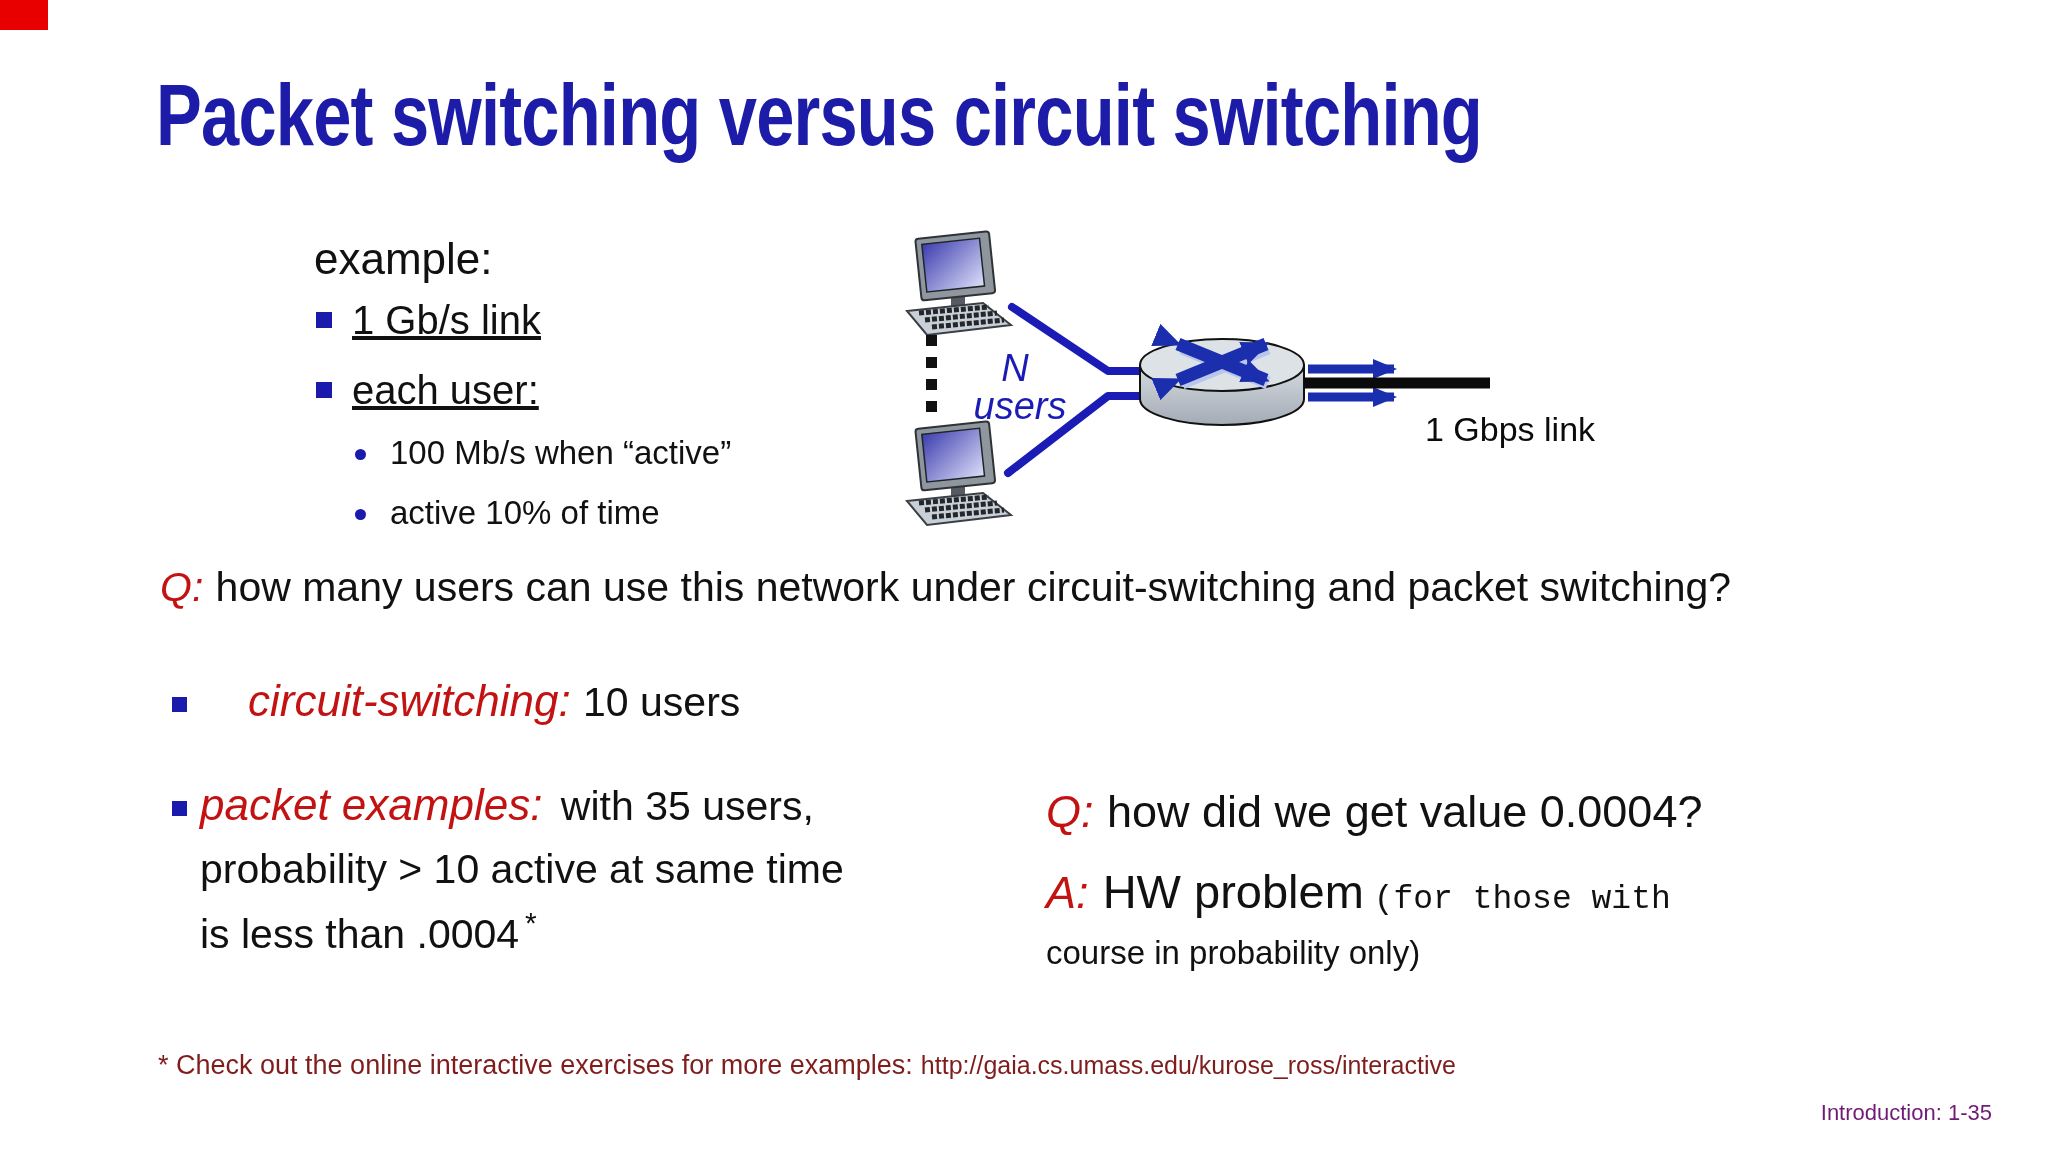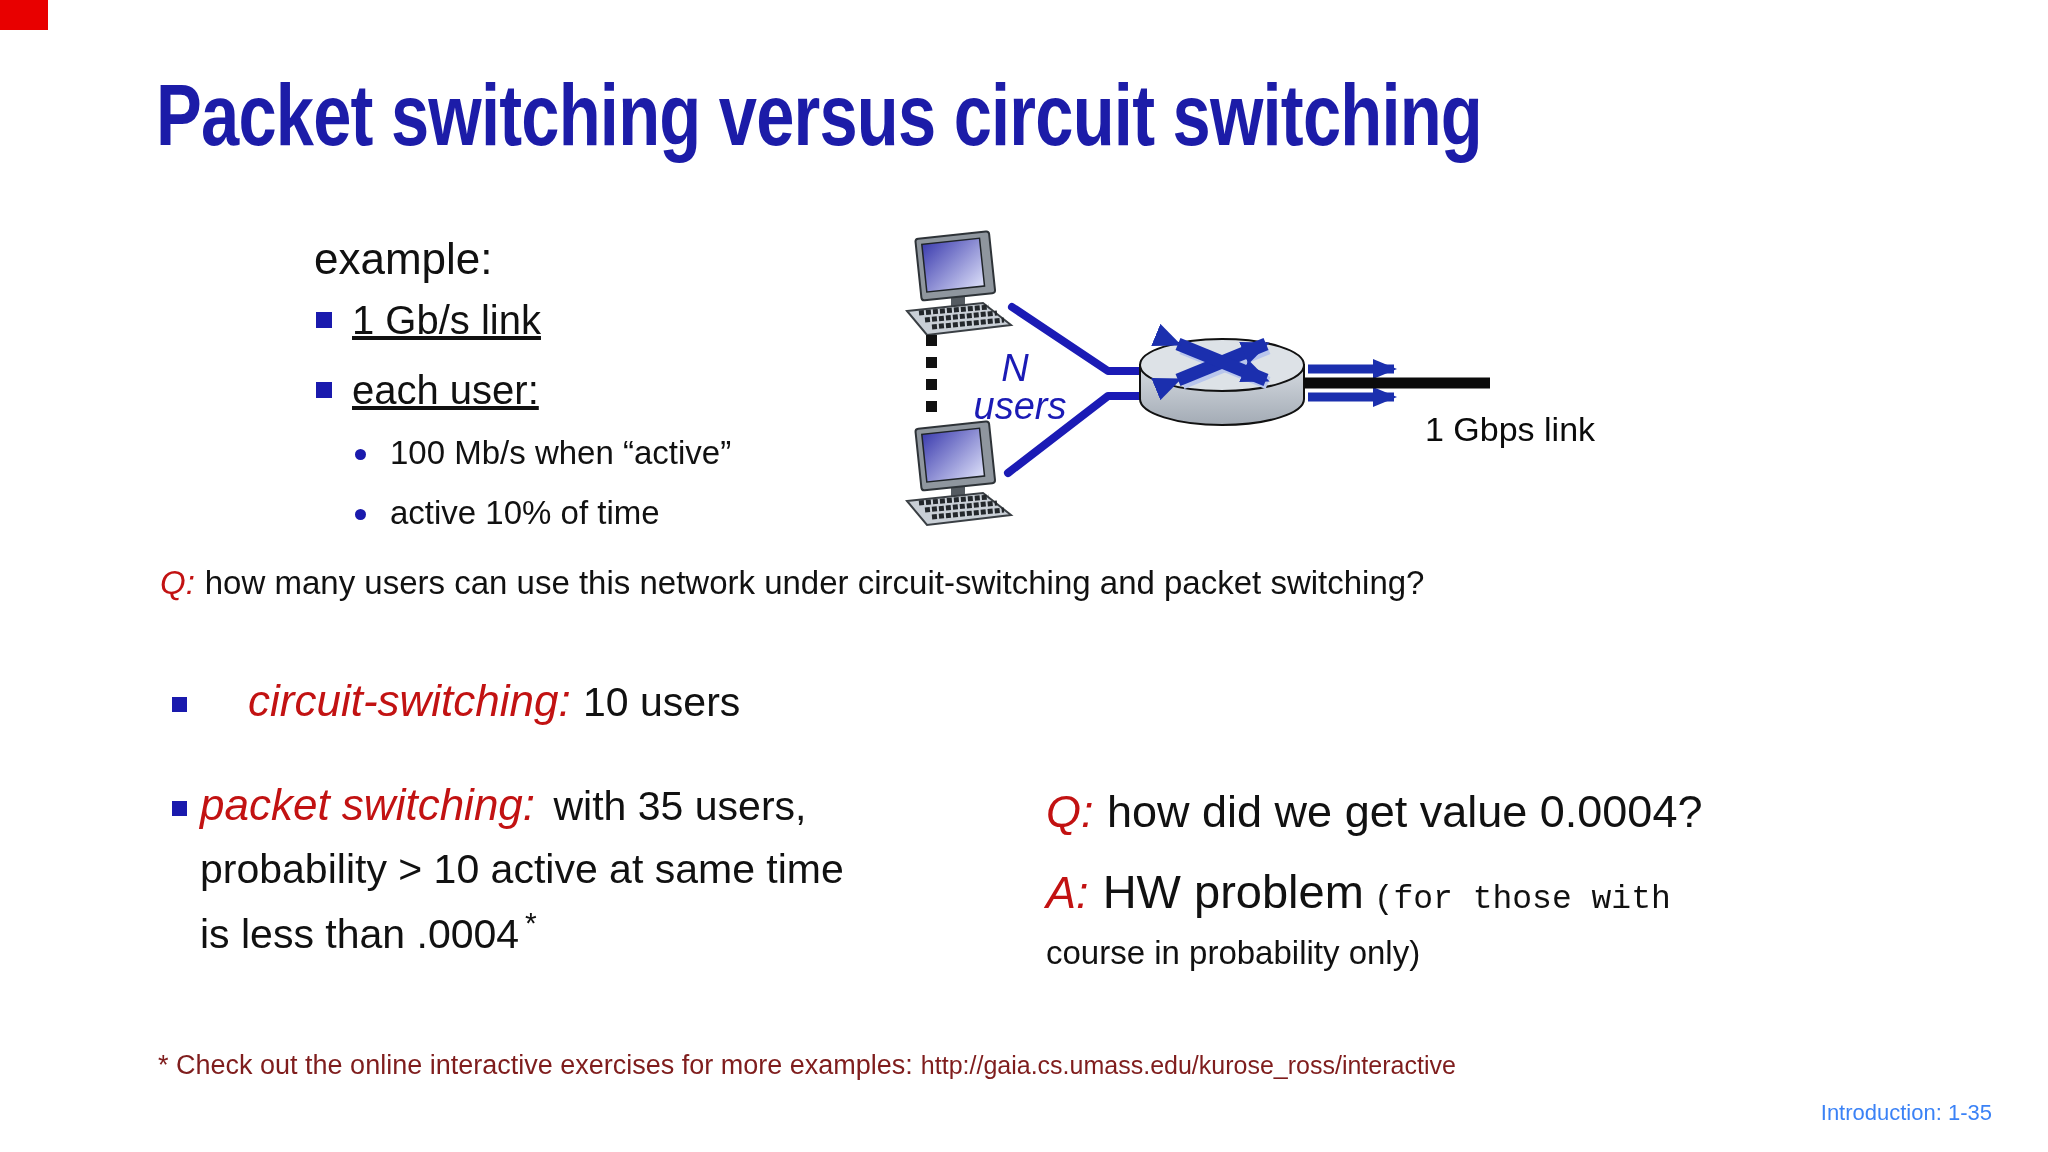--- a/index.html
+++ b/index.html
@@ -18,38 +18,38 @@
   .l1{font-size:40px;text-decoration:underline;}
   .sub{font-size:33px;}
   .sq{position:absolute;background:#1a1aad;}
   .sq16{width:16px;height:16px;}
   .sq15{width:15px;height:15px;}
   .dot{position:absolute;width:11px;height:11px;border-radius:50%;background:#1a1aad;}
   
   .red-i{color:#c21212;font-style:italic;}
   .gap{margin-left:0.30em;}
   
-  #qline{left:160px;top:564px;font-size:33px;}
+  #qline{left:160px;top:564px;font-size:41px;}
   
   #circuit-line{left:200px;top:676px;}
   #circuit-line .lbl{font-size:44px;margin-left:48px;}
   #circuit-line .txt{font-size:41px;}
   .pkline{left:200px;font-size:41px;}
   #packet-line1 .lbl{font-size:44px;}
   sup.star{font-size:30px;vertical-align:super;margin-left:6px;}
   
   #qa-q{left:1046px;top:786px;font-size:45px;}
   #qa-a{left:1046px;top:864px;font-size:45px;}
   #qa-a .big{font-size:47px;}
   .small-note{font-size:33px;font-family:Liberation Mono, monospace;}
   #qa-a2{left:1046px;top:934px;font-size:33px;}
   
   #footnote{left:158px;top:1050px;font-size:27px;color:#7f1d1d;text-align:center;}
   #footnote .url{font-size:25px;margin-left:8px;}
-  #page-label{right:56px;top:1100px;font-size:22px;color:#3b82f6;}
+  #page-label{right:56px;top:1100px;font-size:22px;color:#701a75;}
   
   #corner-marker{left:0;top:0;width:48px;height:30px;background:#e80000;}
   
   #diagram{left:880px;top:215px;width:780px;height:330px;}
   svg text.nusers{font-style:italic;fill:#1b1bb5;font-family:"Liberation Sans",sans-serif;}
   svg text.linklbl{fill:#0b0b0b;font-family:"Liberation Sans",sans-serif;}
 </style>
 </head>
 <body>
 
@@ -136,21 +136,21 @@
   <span class="red-i">Q:</span><span class="gap">how many users can use this network under circuit-switching and packet switching?</span>
 </div>
 
 <div class="sq sq15" style="left:172px;top:697px;"></div>
 <div id="circuit-line" class="abs">
   <span class="red-i lbl">circuit-switching:</span><span class="txt gap">10 users</span>
 </div>
 
 <div class="sq sq15" style="left:172px;top:801px;"></div>
 <div id="packet-line1" class="abs pkline" style="top:780px;">
-  <span class="red-i lbl">packet switching:</span><span class="gap" style="margin-left:0.45em;">with 35 users,</span>
+  <span class="red-i lbl">packet examples:</span><span class="gap" style="margin-left:0.45em;">with 35 users,</span>
 </div>
 <div id="packet-line2" class="abs pkline" style="top:846px;">probability &gt; 10 active at same time</div>
 <div id="packet-line3" class="abs pkline" style="top:906px;">
   <span>is less than .0004</span><sup class="star">*</sup>
 </div>
 
 <div id="qa-q" class="abs">
   <span class="red-i">Q:</span><span class="gap">how did we get value 0.0004?</span>
 </div>
 <div id="qa-a" class="abs">

